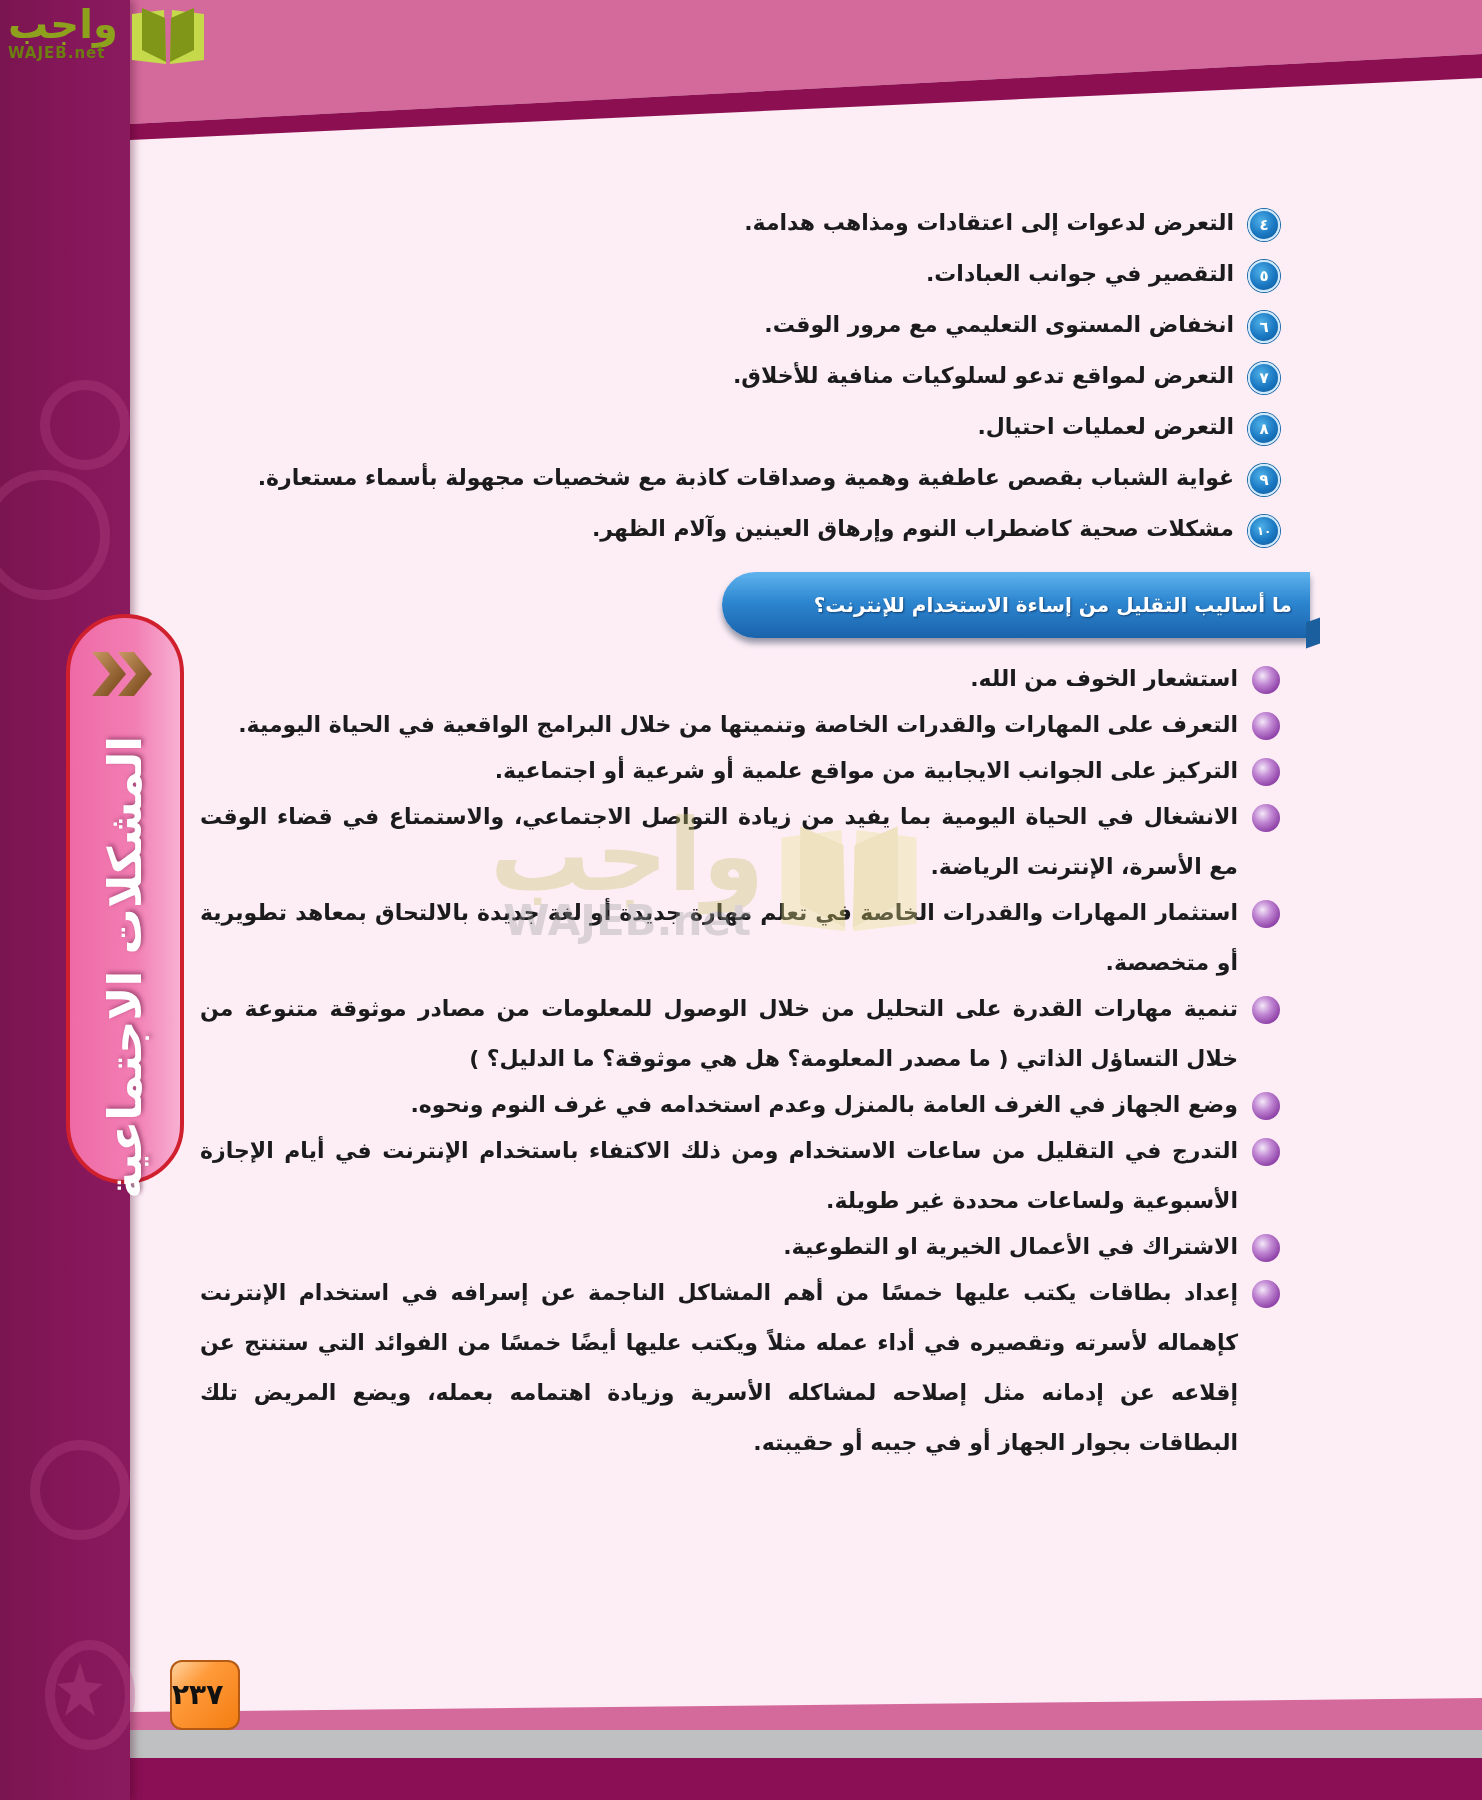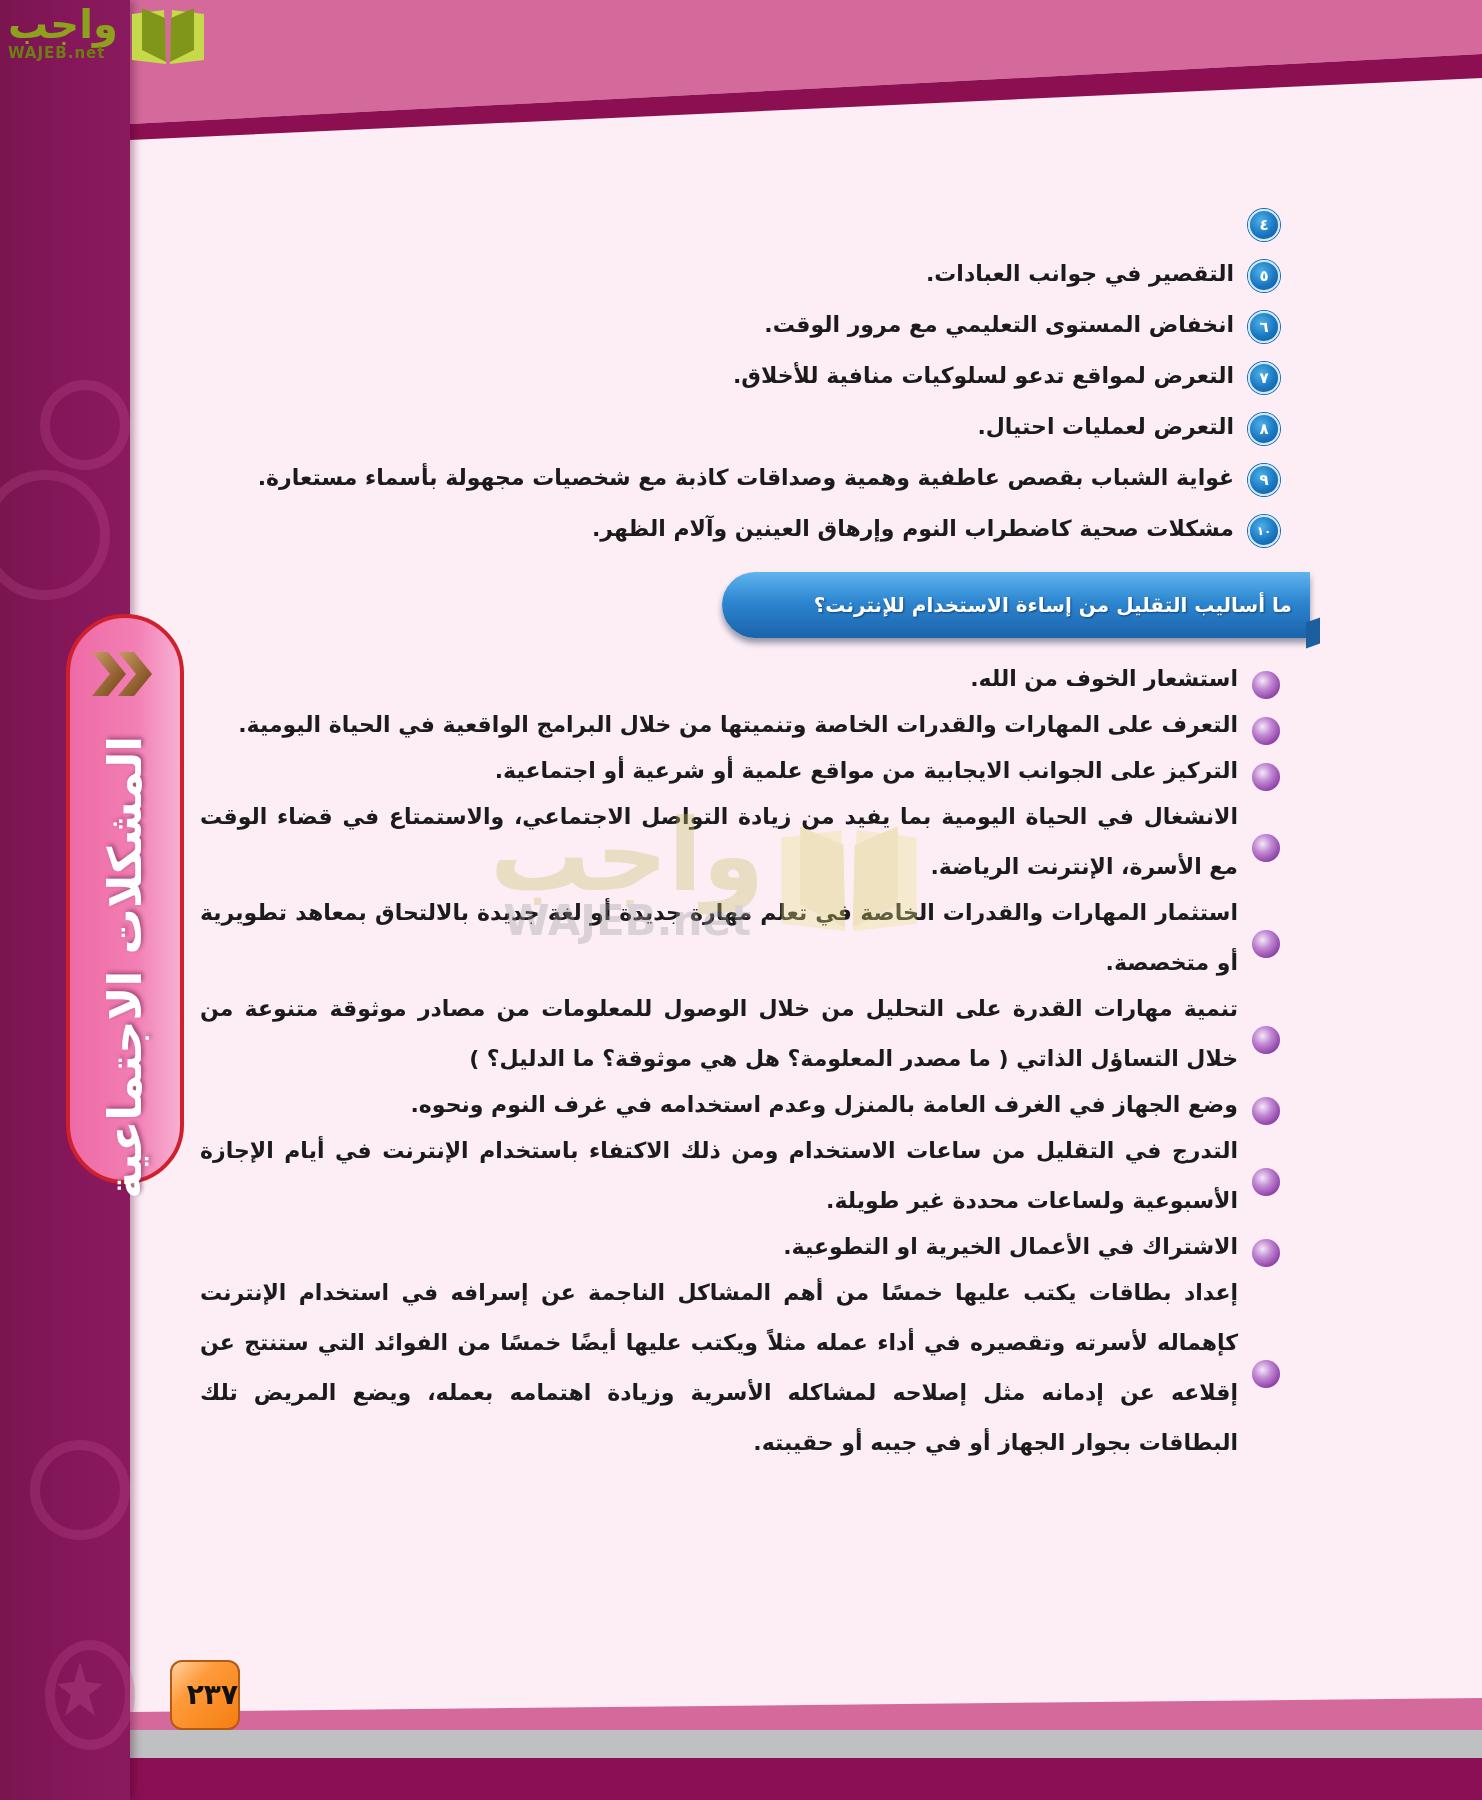--- a/index.html
+++ b/index.html
@@ -95,40 +95,40 @@
   .ribbon-tail {
     position:absolute; right:-40px; top:52px; width:14px; height:26px;
     background:#1c5f9f; transform:skewY(-20deg);
   }
   .ribbon-text {
     position:absolute; right:18px; top:0; line-height:66px;
     color:#fff; font-weight:bold; font-size:20px;
     text-shadow:1px 1px 2px rgba(0,30,70,0.6);
   }
   .bul-list { list-style:none; margin:0; padding:0; }
-  .bul-item { display:flex; align-items:center; margin-bottom:2px; }
+  .bul-item { display:flex; align-items:flex-start; margin-bottom:2px; }
   .bul-dot {
     flex:0 0 auto; width:28px; height:28px; border-radius:50%;
     background:radial-gradient(circle at 38% 35%,#f4e8f8 0%,#c289d4 35%,#8d3fa6 75%,#6a2483 100%);
     margin-left:14px; margin-top:6px;
   }
   .bul-text { font-size:22px; line-height:50px; font-weight:bold; text-align:justify; flex:1; margin-top:-6px; }
   
   .watermark {
     position:absolute; left:490px; top:800px; z-index:5; opacity:0.35; pointer-events:none;
     display:flex; align-items:center;
   }
   .wm-text { color:#c5c06a; font-weight:bold; font-size:100px; line-height:100px; }
   .wm-sub { color:#9c9c9c; font-size:42px; font-weight:bold; margin-top:-10px; }
   
   .page-num {
     position:absolute; left:170px; top:1660px; width:66px; height:66px;
     border-radius:12px; border:2px solid #b45a14;
     background:linear-gradient(135deg,#ffd3a0 0%,#ff9a3a 35%,#f47e12 100%);
-    z-index:6; color:#111; font-weight:bold; font-size:28px; line-height:66px; text-align:right;
+    z-index:6; color:#111; font-weight:bold; font-size:28px; line-height:66px; text-align:left;
     direction:rtl;
   }
 </style>
 </head>
 <body>
 
 <div class="sidebar">
   <div class="swirl" style="left:40px;top:380px;width:70px;height:70px;"></div>
   <div class="swirl" style="left:-20px;top:470px;width:110px;height:110px;"></div>
   <div class="swirl" style="left:30px;top:1440px;width:80px;height:80px;"></div>
@@ -167,20 +167,21 @@
     <polygon points="0,0 16,0 34,22 16,44 0,44 18,22" fill="url(#chg)"></polygon>
     <polygon points="26,0 42,0 60,22 42,44 26,44 44,22" fill="url(#chg)"></polygon>
   </svg>
   <div class="chapter-title">المشكلات الاجتماعية</div>
 </div>
 
 <div class="content">
   <ol class="num-list">
     <li class="num-item">
       <span class="num-badge">٤</span>
+      <span class="item-text">التعرض لدعوات إلى اعتقادات ومذاهب هدامة.</span>
     </li>
     <li class="num-item">
       <span class="num-badge">٥</span>
       <span class="item-text">التقصير في جوانب العبادات.</span>
     </li>
     <li class="num-item">
       <span class="num-badge">٦</span>
       <span class="item-text">انخفاض المستوى التعليمي مع مرور الوقت.</span>
     </li>
     <li class="num-item">

